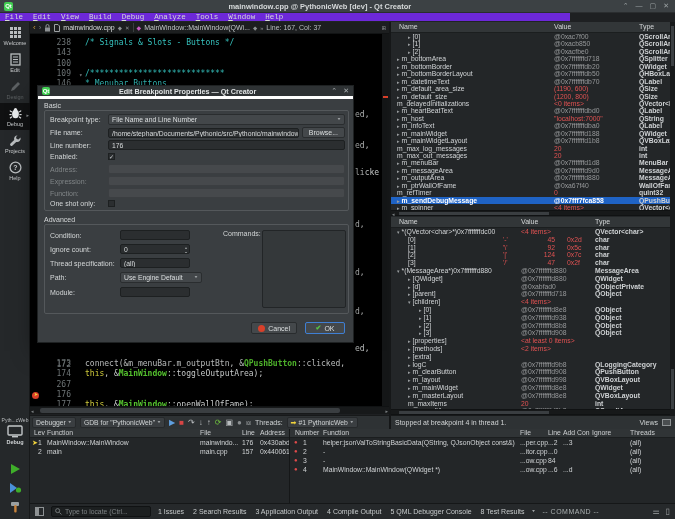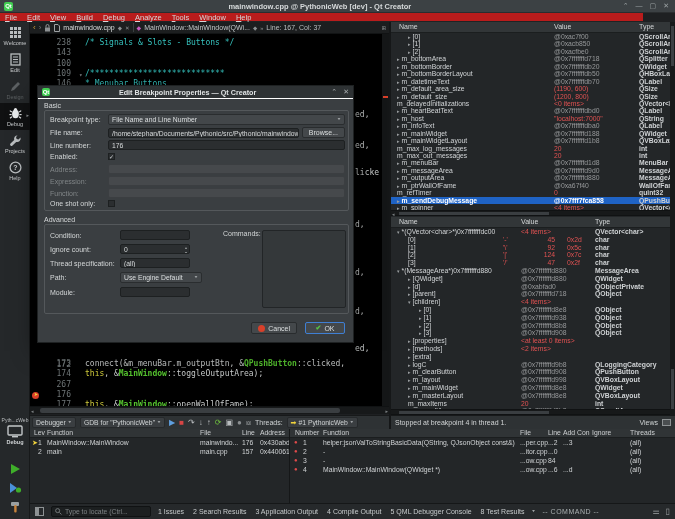--- a/index.html
+++ b/index.html
@@ -7,21 +7,21 @@
   #app *{box-sizing:border-box;white-space:nowrap;}
 
   
   .titlebar{position:absolute;left:0;top:0;width:675px;height:13px;background:#3c4144;display:flex;align-items:center;font-size:8px;color:#c9cccd;border-bottom:1px solid #2a2d2f;}
   .qtlogo{width:9px;height:9px;background:#41cd52;border-radius:2px;color:#fff;font-size:6px;font-weight:bold;display:flex;align-items:center;justify-content:center;margin:0 4px;}
   .wtitle{flex:1;text-align:center;font-weight:bold;font-size:7.5px;color:#d6d9da;}
   .wctrls{display:flex;gap:7px;margin-right:6px;color:#9aa0a2;font-size:7px;}
   .wctrls span{cursor:default;}
 
   
-  .menubar{position:absolute;left:0;top:13px;width:643px;height:9px;background:#b91c1c;display:flex;align-items:center;font-size:7.5px;color:#d4d7d8;border-bottom:1px solid #202324;}
+  .menubar{position:absolute;left:0;top:13px;width:570px;height:9px;background:#6d28d9;display:flex;align-items:center;font-size:7.5px;color:#d4d7d8;border-bottom:1px solid #202324;font-family:Liberation Mono, monospace;}
   .menu-item{display:inline-block;padding:0 5px;line-height:9px;}
   .menu-item::first-letter{text-decoration:underline;}
 
   
   .modebar{position:absolute;left:0;top:22px;width:30px;height:497px;background:#25282a;border-right:1px solid #17191a;}
   .mode-item{width:30px;height:27px;display:flex;flex-direction:column;align-items:center;justify-content:center;color:#c6c9cb;font-size:5.5px;gap:1px;position:relative;}
   .mode-item.active{background:#101112;}
   .mode-item.disabled{color:#5c6062;}
   .mode-item svg{display:block;}
   .mode-arrow{position:absolute;right:1px;top:9px;font-size:5px;color:#8f9395;}
@@ -107,21 +107,21 @@
   .statusbar{position:absolute;left:30px;top:503px;width:645px;height:16px;background:#26292b;border-top:1px solid #151718;display:flex;align-items:center;gap:7px;font-size:7px;color:#c3c7c9;padding:0 5px;}
   .toggleicon{width:9px;height:9px;border:1px solid #8e9294;position:relative;}
   .toggleicon::before{content:"";position:absolute;left:0;top:0;bottom:0;width:3px;background:#8e9294;}
   .locate{display:flex;align-items:center;gap:3px;width:100px;height:11px;background:#1c1f20;border:1px solid #101213;border-radius:2px;color:#7d8284;padding:0 3px;font-size:6.8px;}
   .sbtab{color:#c6cacb;}
   .cmdmode{color:#aab0b1;letter-spacing:0.5px;}
   .sbright{margin-left:auto;display:flex;gap:6px;color:#9da1a3;font-size:8px;}
 
   
   .dialog{position:absolute;left:37px;top:85px;width:317px;height:258px;background:#3a3e41;border:1px solid #1e2122;box-shadow:0 8px 22px rgba(0,0,0,0.6);z-index:50;font-size:7px;}
-  .dtitle{height:13px;background:#2e3234;display:flex;align-items:center;padding:0 4px;border-bottom:1px solid #ffffff;}
+  .dtitle{height:13px;background:#2e3234;display:flex;align-items:center;padding:0 4px;border-bottom:3px solid #ffffff;}
   .dtitle .t{flex:1;text-align:center;font-weight:bold;font-size:7.2px;color:#dfe2e3;}
   .dtitle .dc{color:#a6abad;font-size:7px;margin-left:6px;}
   .grouplabel{position:absolute;font-size:7px;color:#d6d9da;}
   .groupbox{position:absolute;border:1px solid #54585b;border-radius:2px;}
   .frow{position:absolute;display:flex;align-items:center;font-size:7px;color:#d4d7d8;}
   .flabel{display:inline-block;}
   .flabel.dis{color:#808587;}
   .dinput{height:10px;background:#2b2e30;border:1px solid #1d2021;border-radius:2px;color:#d8dbdc;font-size:6.8px;line-height:9px;padding:0 3px;overflow:hidden;}
   .dinput.dis{background:#46494c;border-color:#3b3e41;}
   .dcombo{height:11px;background:#43474a;border:1px solid #2a2d2f;border-radius:2px;display:flex;align-items:center;justify-content:space-between;padding:0 3px;font-size:6.8px;color:#dcdfe0;}

